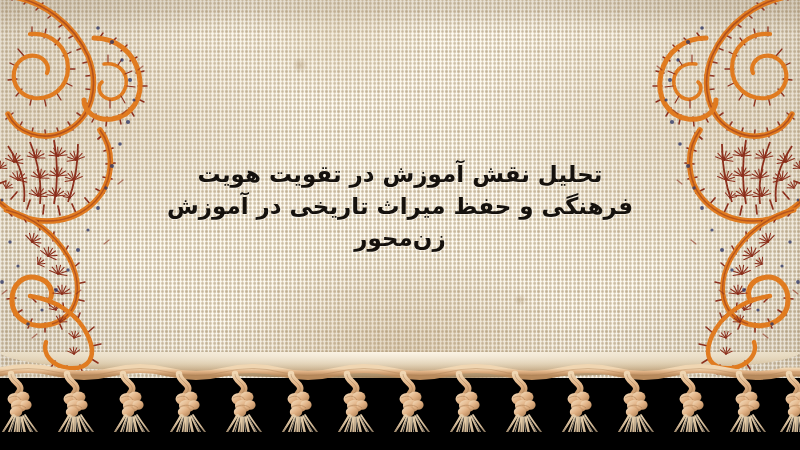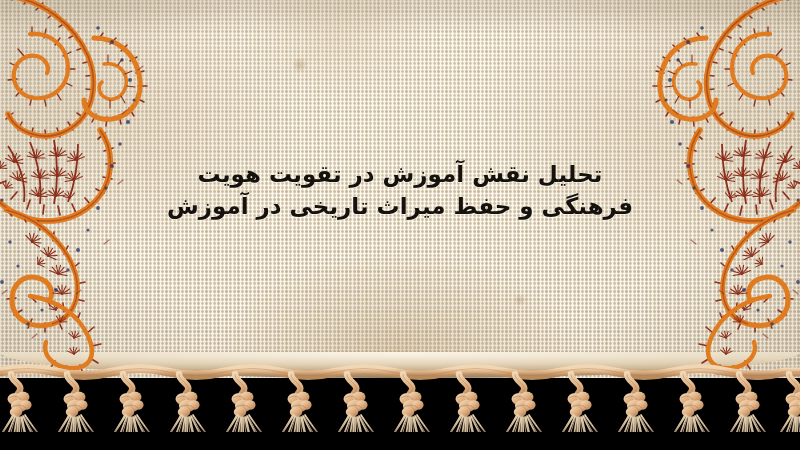--- a/index.html
+++ b/index.html
@@ -559,20 +559,21 @@
           <path d="M30 300 l5 -4"></path>
         <path d="M20 250 l5 -4"></path>
           <path d="M166 76 l5 -4"></path>
       </g>
     </svg>
   </div>
 
   <div class="title-block">
     <div class="title-line">تحلیل نقش آموزش در تقویت هویت</div>
     <div class="title-line">فرهنگی و حفظ میراث تاریخی در آموزش</div>
+    <div class="title-line">زن‌محور</div>
   </div>
 
   <div class="fringe">
     <svg viewBox="0 0 800 88" xmlns="http://www.w3.org/2000/svg" preserveAspectRatio="none">
       <defs>
         <linearGradient id="cordG" x1="0" y1="0" x2="0" y2="1">
           <stop offset="0" stop-color="#f0d6b2"></stop>
           <stop offset=".45" stop-color="#e0b184"></stop>
           <stop offset="1" stop-color="#b88a5c"></stop>
         </linearGradient>

